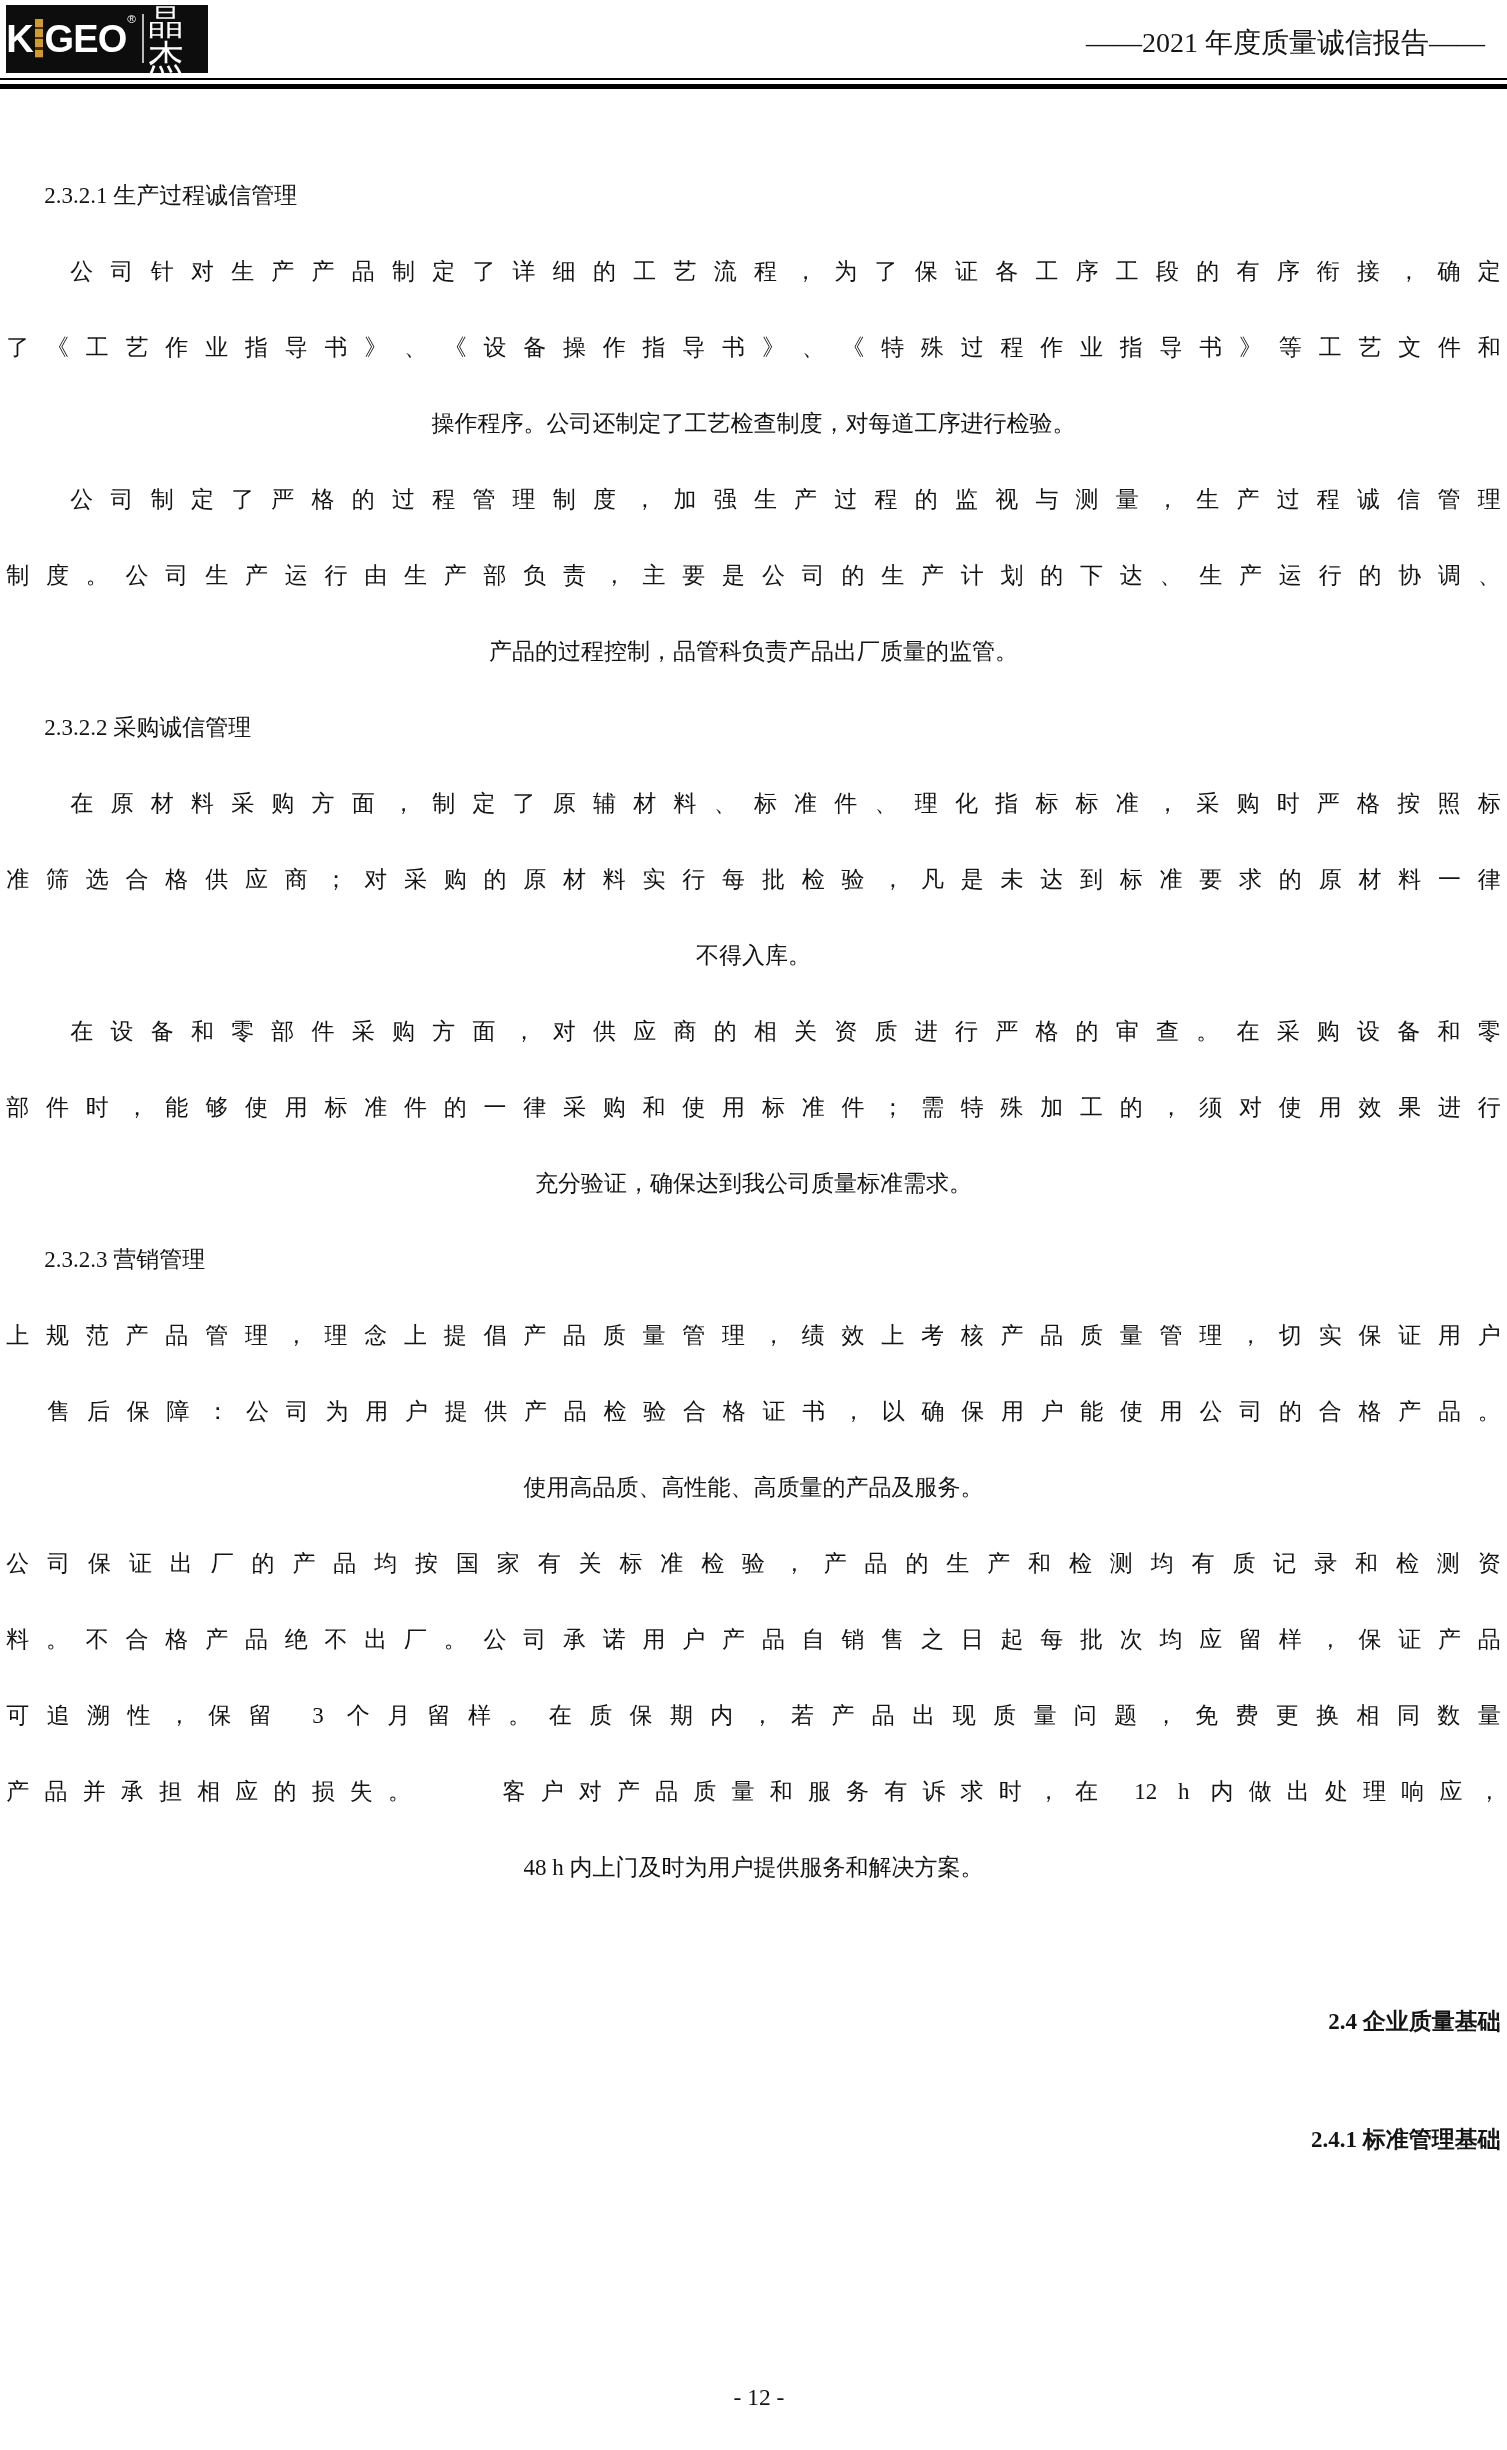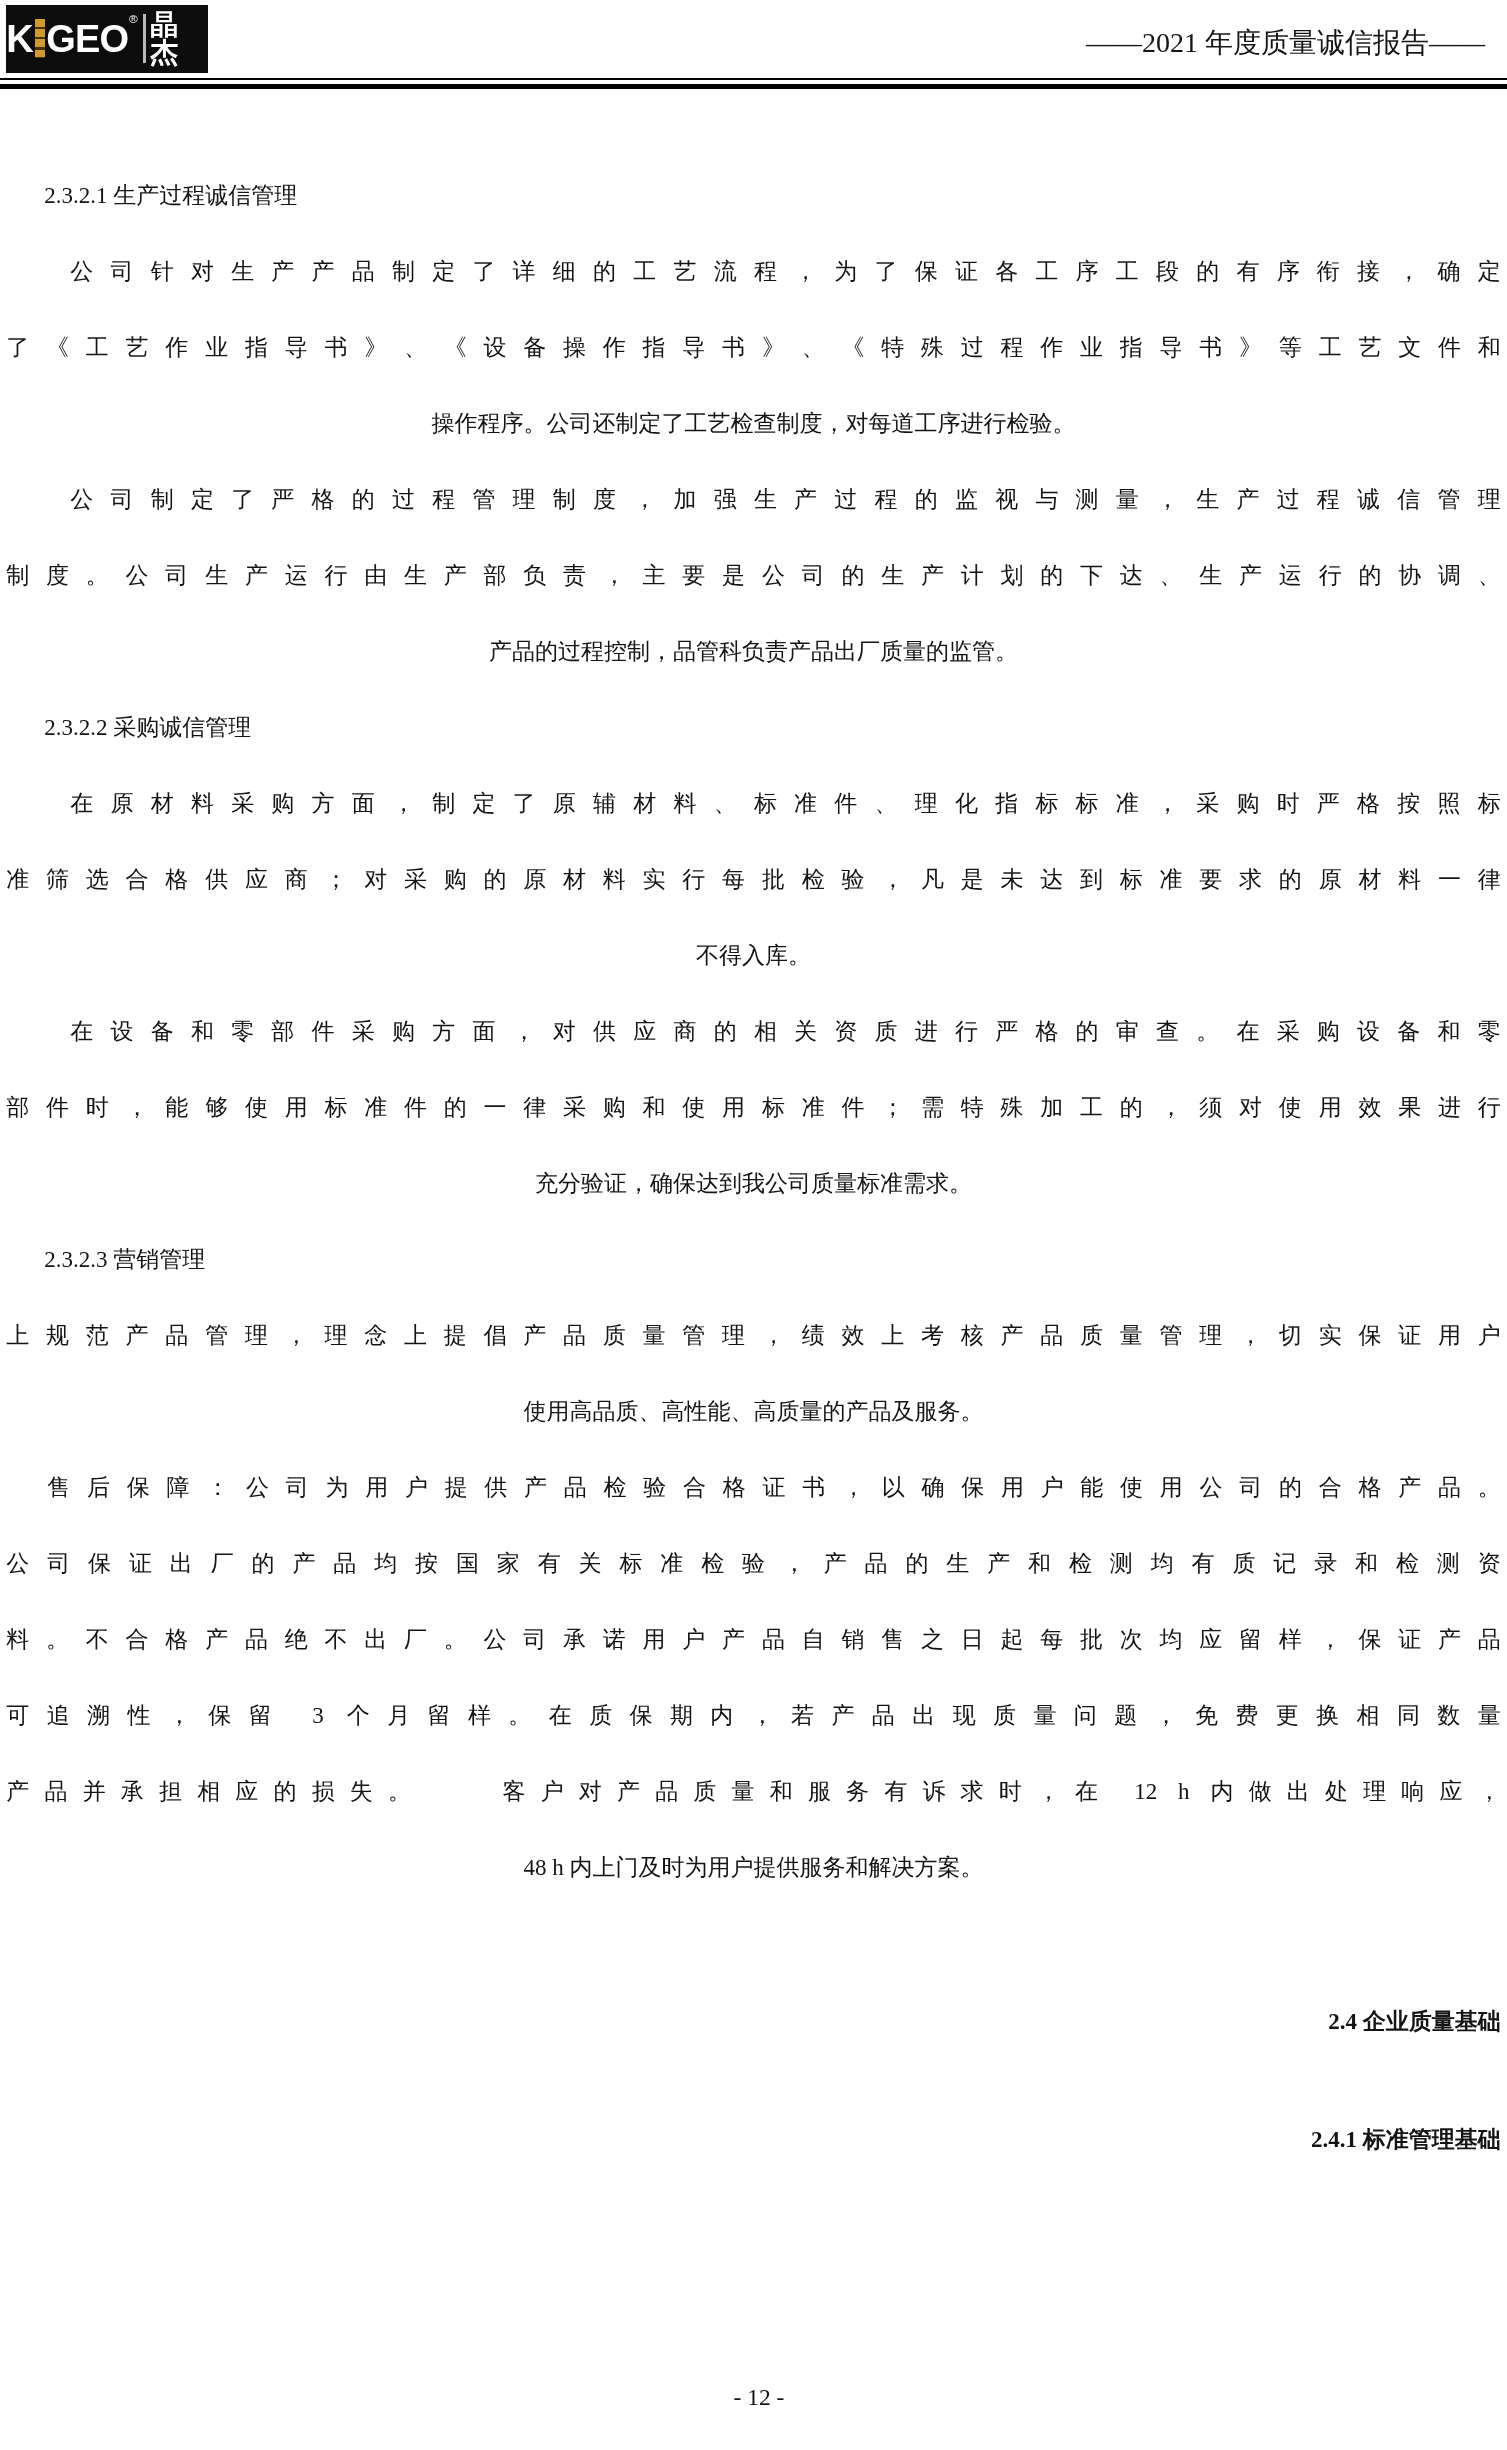--- a/index.html
+++ b/index.html
@@ -46,22 +46,22 @@
     margin: 9.4px 1.6px 0 0.8px;
     line-height: 1;
   }
   .logo-divider {
     width: 2.4px; height: 49px;
     background: #b9b9b9;
     margin: 0 4.7px 0 3.9px;
   }
   .logo-cn {
     color: #ffffff;
-    font-weight: bold;
-    font-size: 28px;
+    font-weight: normal;
+    font-size: 35px;
     letter-spacing: 1.6px;
     line-height: 1;
   }
   #header-title {
     position: absolute;
     top: 26px;
     right: 22px;
     font-size: 28px;
     line-height: 1.2;
     color: #151515;
@@ -143,22 +143,22 @@
       <div class="line cont">产品的过程控制，品管科负责产品出厂质量的监管。</div>
       <div class="line heading">2.3.2.2 采购诚信管理</div>
       <div class="line first j">在原材料采购方面，制定了原辅材料、标准件、理化指标标准，采购时严格按照标</div>
       <div class="line cont j">准筛选合格供应商；对采购的原材料实行每批检验，凡是未达到标准要求的原材料一律</div>
       <div class="line cont">不得入库。</div>
       <div class="line first j">在设备和零部件采购方面，对供应商的相关资质进行严格的审查。在采购设备和零</div>
       <div class="line cont j">部件时，能够使用标准件的一律采购和使用标准件；需特殊加工的，须对使用效果进行</div>
       <div class="line cont">充分验证，确保达到我公司质量标准需求。</div>
       <div class="line heading">2.3.2.3 营销管理</div>
       <div class="line cont j">上规范产品管理，理念上提倡产品质量管理，绩效上考核产品质量管理，切实保证用户</div>
+      <div class="line first2 j">售后保障：公司为用户提供产品检验合格证书，以确保用户能使用公司的合格产品。</div>
       <div class="line cont">使用高品质、高性能、高质量的产品及服务。</div>
-      <div class="line first2 j">售后保障：公司为用户提供产品检验合格证书，以确保用户能使用公司的合格产品。</div>
       <div class="line cont j">公司保证出厂的产品均按国家有关标准检验，产品的生产和检测均有质记录和检测资</div>
       <div class="line cont j">料。不合格产品绝不出厂。公司承诺用户产品自销售之日起每批次均应留样，保证产品</div>
       <div class="line cont j">可追溯性，保留 3 个月留样。在质保期内，若产品出现质量问题，免费更换相同数量</div>
       <div class="line cont j">产品并承担相应的损失。　　客户对产品质量和服务有诉求时，在 12 h 内做出处理响应，</div>
       <div class="line cont">48 h 内上门及时为用户提供服务和解决方案。</div>
       <div class="line bold gap-lg">2.4 企业质量基础</div>
       <div class="line bold gap-md">2.4.1 标准管理基础</div>
     </div>
 
   <div id="footer">- 12 -</div>

